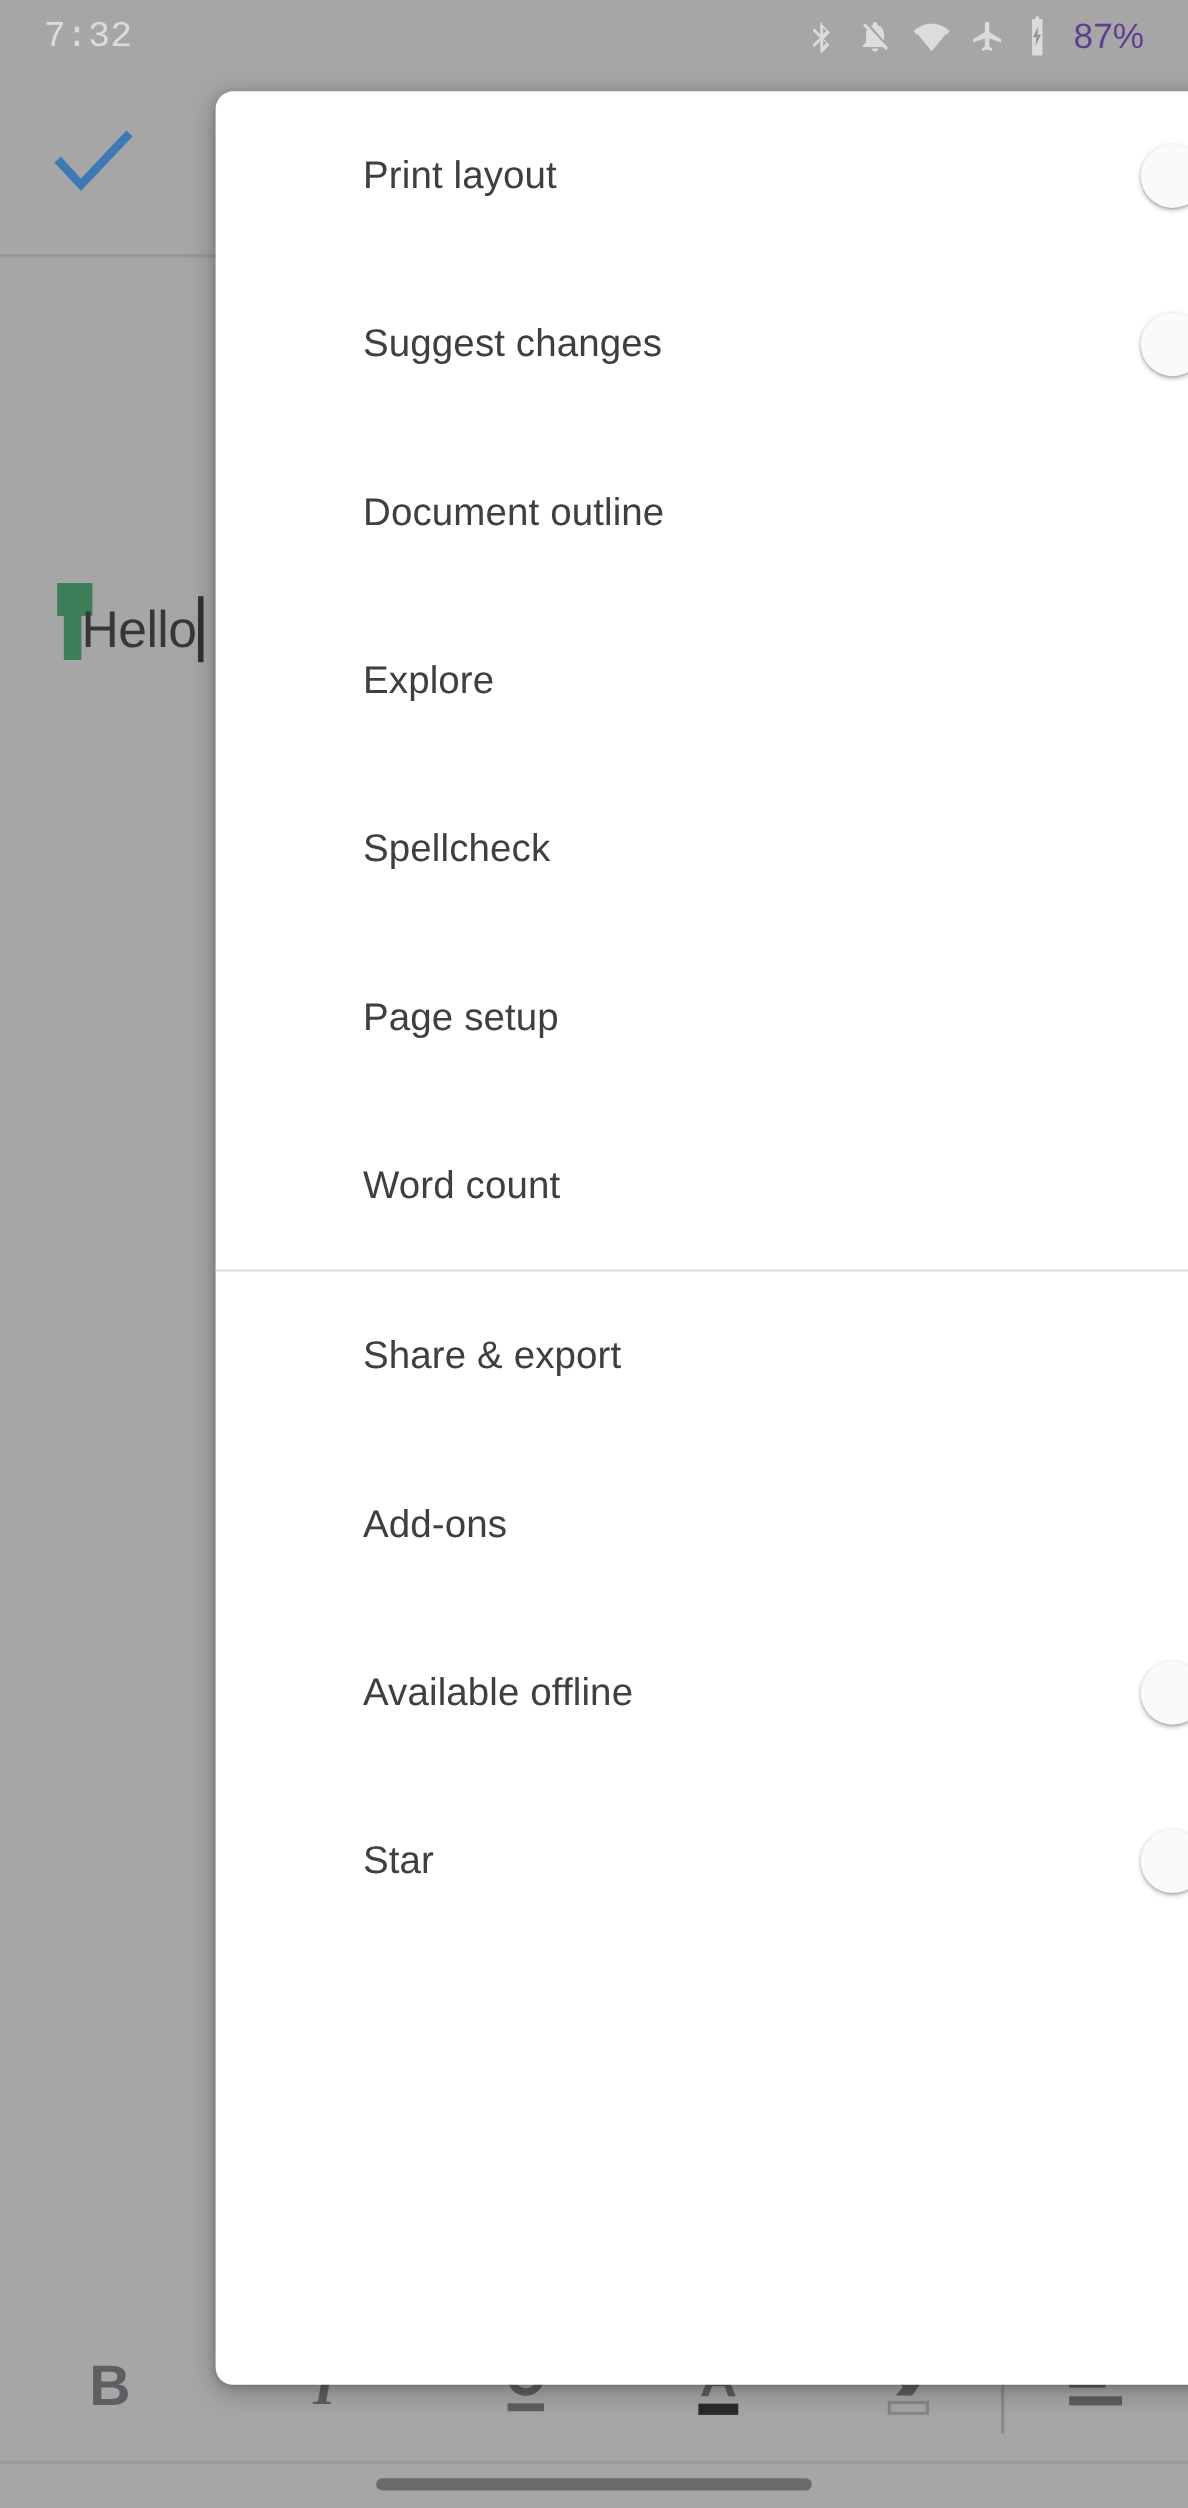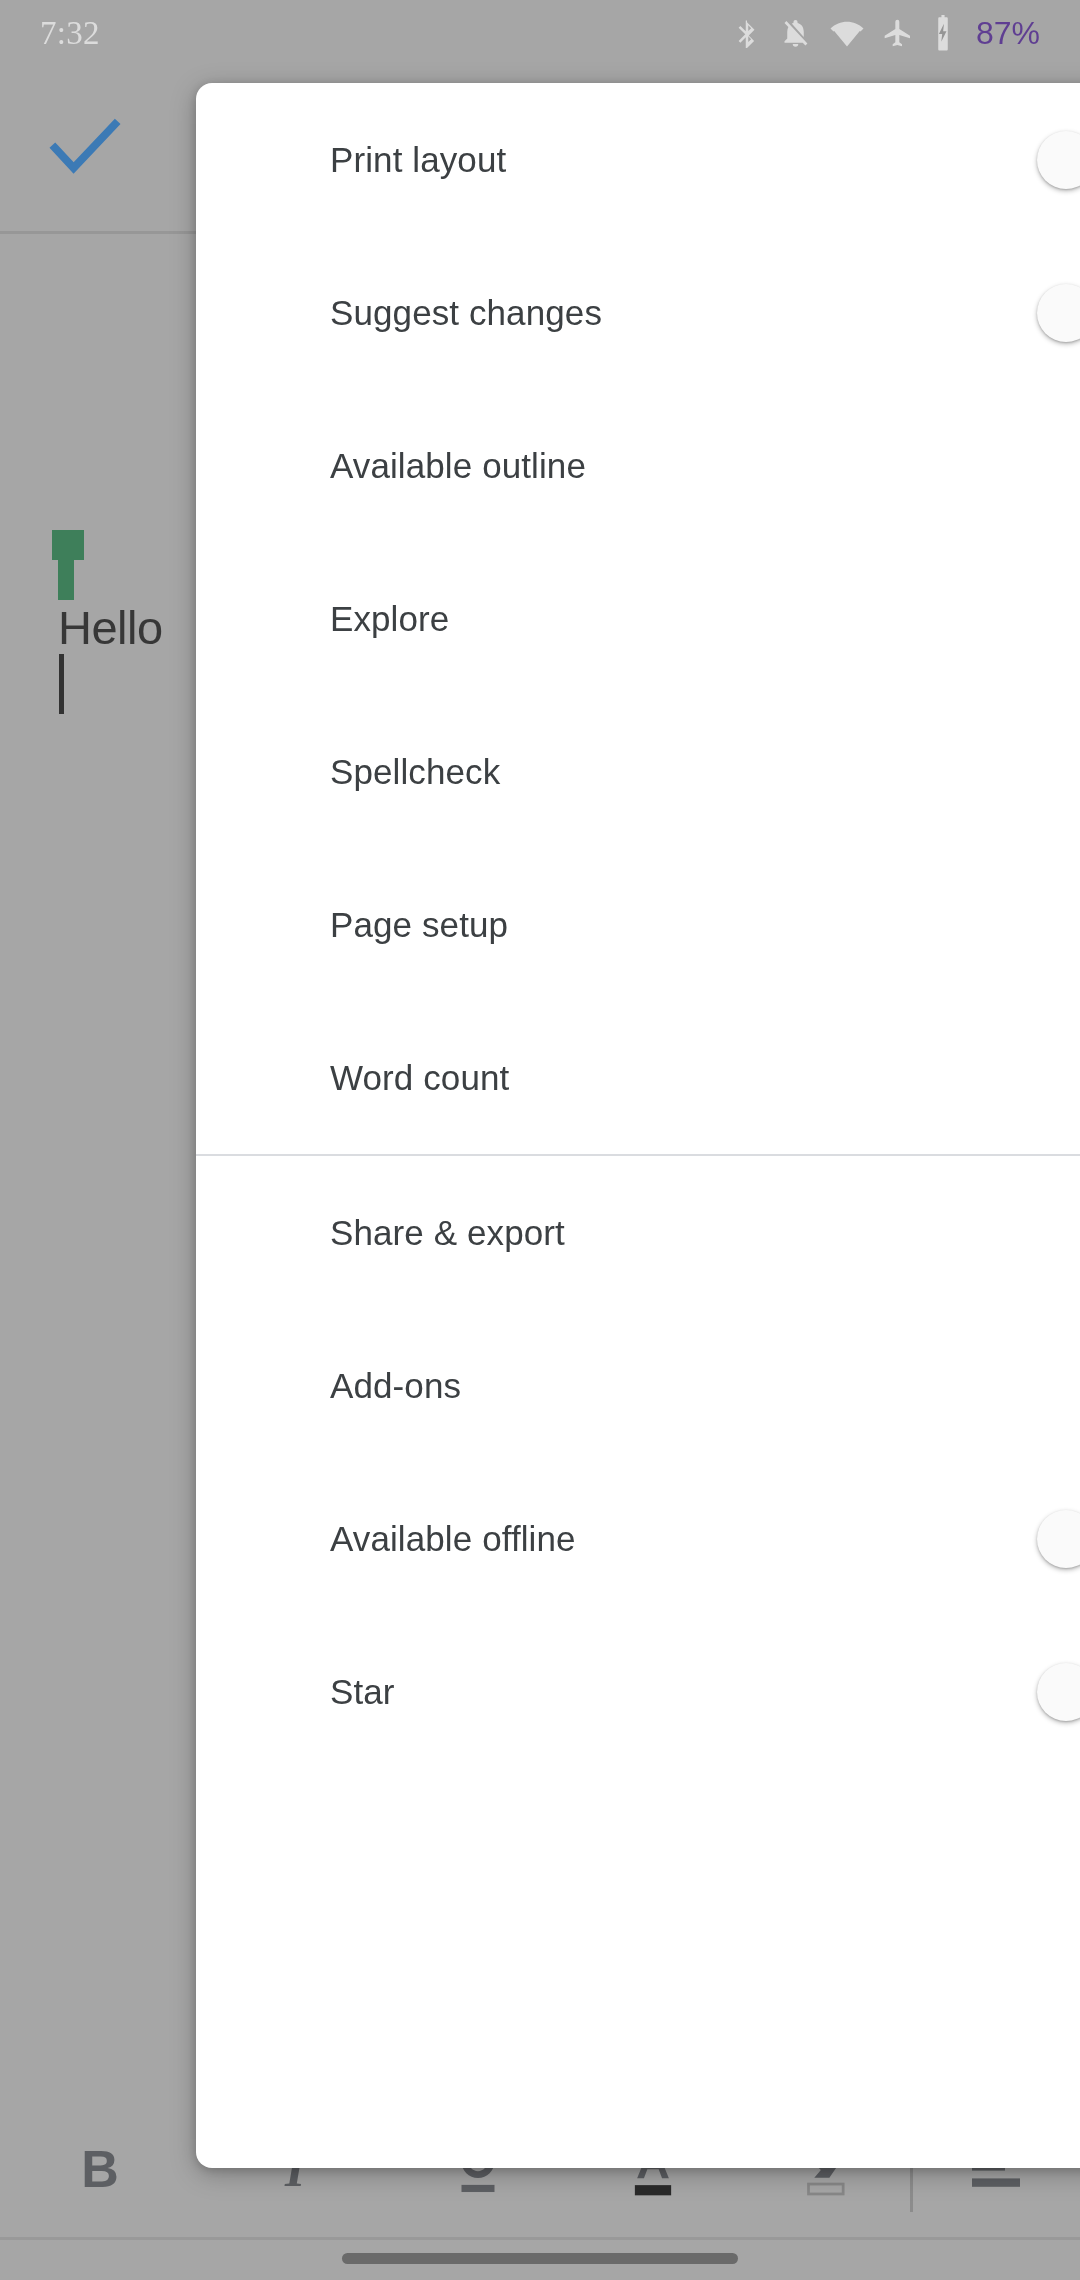--- a/index.html
+++ b/index.html
@@ -18,21 +18,21 @@
   
   #app-bg { position: absolute; inset: 0; }
 
   .statusbar {
     position: absolute; left: 0; top: 0; width: 1080px; height: 66px;
     display: flex; align-items: center; justify-content: space-between;
     padding: 0 40px;
   }
   .status-time {
     color: #ffffff; font-size: 33px; letter-spacing: .3px;
-    font-family: Liberation Serif, serif;
+    font-family: Liberation Mono, monospace;
   }
   .status-icons { display: flex; align-items: center; gap: 17px; }
   .status-icons svg { display: block; }
   .status-batt-text { color: #4c1d95; font-size: 32px; margin-left: 4px; }
 
   
   .action-bar {
     position: absolute; left: 0; top: 66px; width: 1080px; height: 166px;
     background: #b2b2b2;
   }
@@ -47,21 +47,21 @@
   }
   .bar-divider {
     position: absolute; left: 0; top: 231px; width: 1080px; height: 3px;
     background: #9d9d9d;
   }
 
   
   .doc-body { position: absolute; left: 0; top: 234px; width: 1080px; height: 1866px; }
   .doc-line {
     position: absolute; left: 58px; top: 310px;
-    display: flex; align-items: flex-start; flex-direction: column;
+    display: flex; align-items: flex-start;
   }
   .doc-marker {
     width: 16px; height: 62px; background: #1e7a45; margin-top: -6px;
   }
   .doc-marker-head {
     position: absolute; left: 52px; top: 296px;
     width: 32px; height: 30px; background: #1e7a45;
   }
   .doc-text {
     font-size: 47px; color: #131313; line-height: 56px;
@@ -265,21 +265,21 @@
 
       <div class="menu-item">
         <span class="menu-label">Suggest changes</span>
         <span class="toggle">
           <span class="toggle-track"></span>
           <span class="toggle-thumb"></span>
         </span>
       </div>
 
       <div class="menu-item">
-        <span class="menu-label">Available outline</span>
+        <span class="menu-label">Document outline</span>
       </div>
 
 
       <div class="menu-item">
         <span class="menu-label">Explore</span>
       </div>
 
       <div class="menu-item">
         <span class="menu-label">Spellcheck</span>
       </div>

